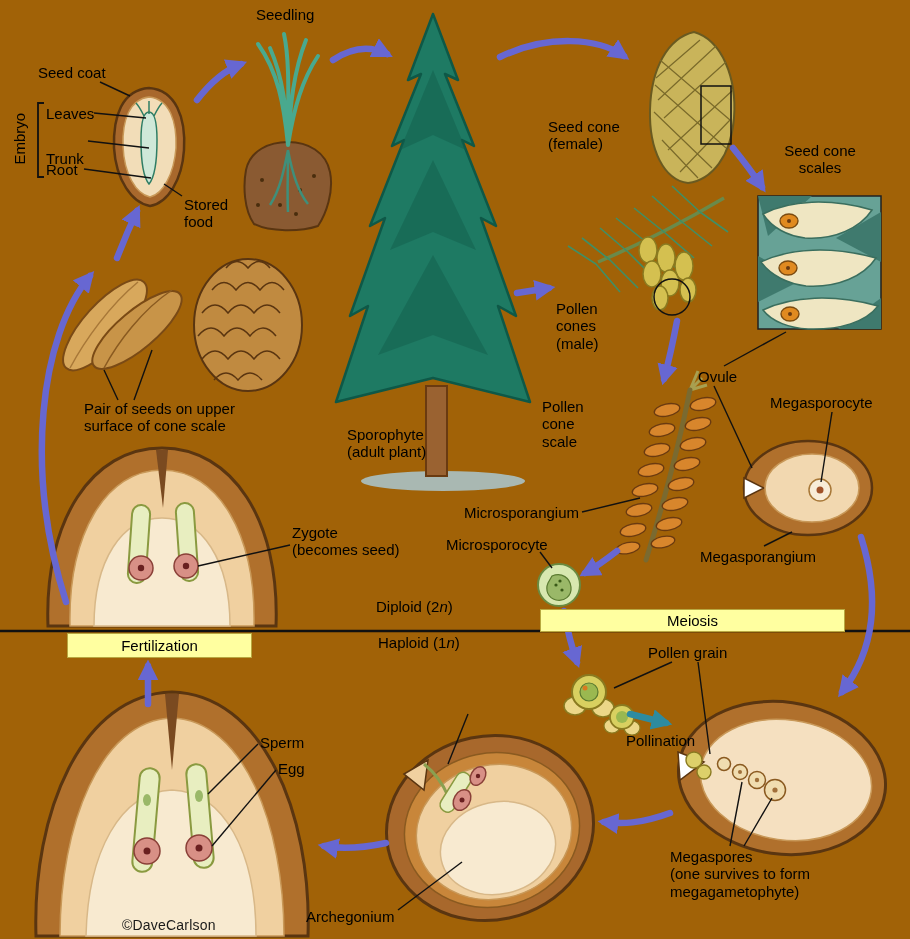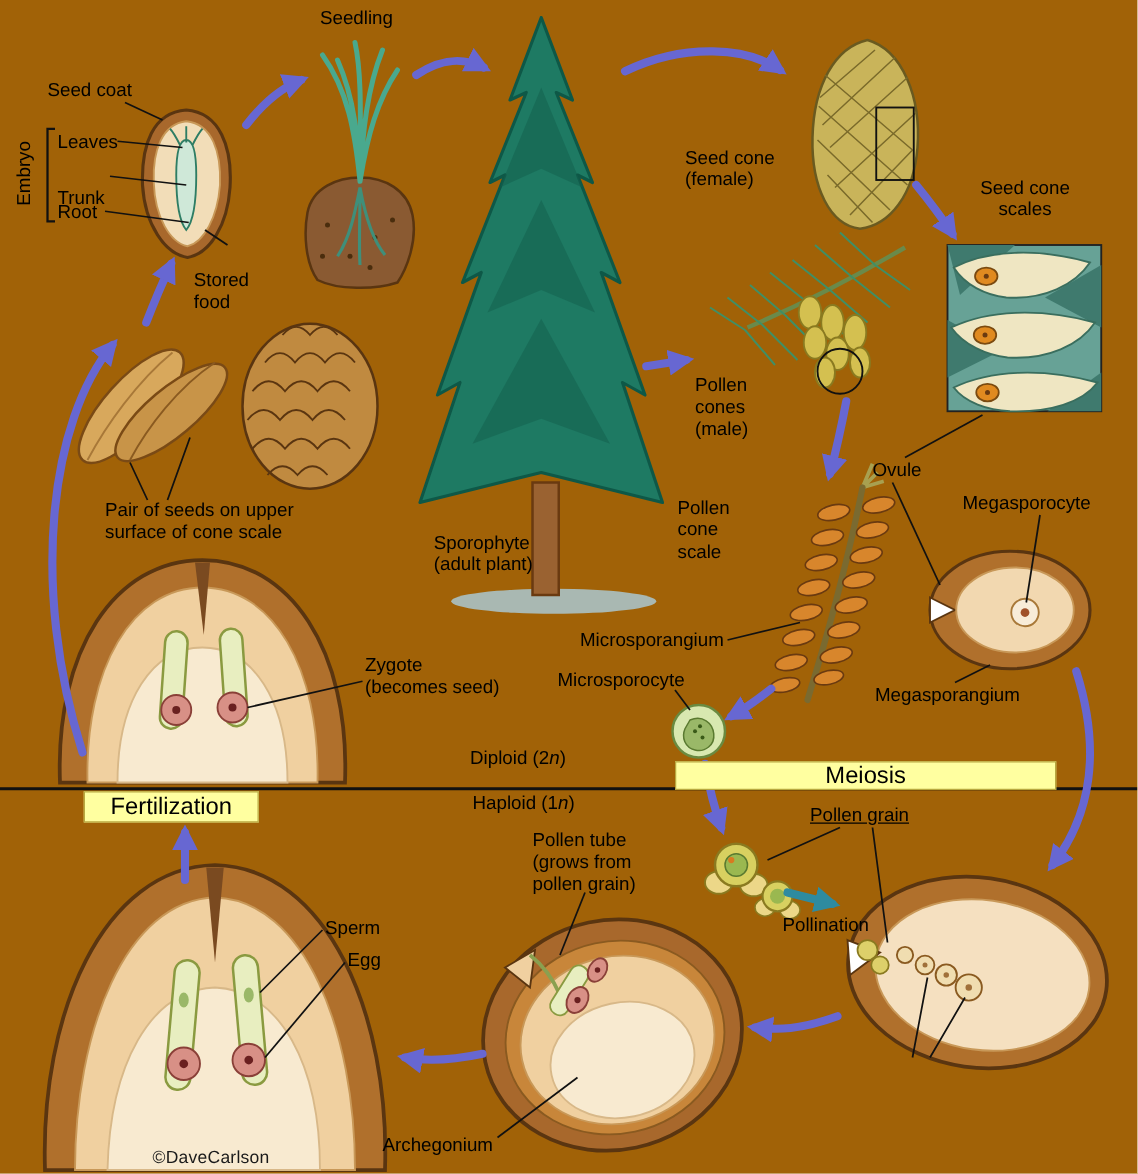--- a/index.html
+++ b/index.html
@@ -3,21 +3,21 @@
 <meta charset="utf-8">
 <style>
   * { margin:0; padding:0; box-sizing:border-box; }
   html,body { background:#ffffff; }
   body { font-family:"Liberation Sans", sans-serif; }
   #canvas { position:relative; width:910px; height:939px; background:#a16207; overflow:hidden; }
   #art { position:absolute; left:0; top:0; width:910px; height:939px; }
   .label { position:absolute; font-size:15px; line-height:1.16; color:#000; white-space:pre-line; z-index:3; }
   .center { text-align:center; }
   .rot90 { transform:rotate(-90deg); }
-  .stage-box { position:absolute; background:#ffffa0; border:1.5px solid #b8a840; display:flex; align-items:center; justify-content:center; font-size:19px; color:#000; z-index:3; }
+  .stage-box { position:absolute; background:#ffffa0; border:1.5px solid #b8a840; display:flex; align-items:center; justify-content:center; font-size:15px; color:#000; z-index:3; }
   .credit { font-size:14px; color:#1a1a1a; letter-spacing:0.2px; }
   .ploidy { white-space:nowrap; }
   .ploidy i { font-style:italic; }
 </style>
 </head>
 <body>
 
 <div id="canvas">
 
 <svg id="art" viewBox="0 0 910 939" xmlns="http://www.w3.org/2000/svg">
@@ -271,21 +271,21 @@
     <path d="M398,910 L462,862"></path>
   </g>
 </svg>
 
 <div class="label" style="left:256px; top:6px;">Seedling</div>
 <div class="label" style="left:38px; top:64px;">Seed coat</div>
 <div class="label rot90" style="left:-16px; top:130px; width:72px; text-align:center;">Embryo</div>
 <div class="label" style="left:46px; top:105px;text-align:right;">Leaves</div>
 <div class="label" style="left:46px; top:133px;margin-top:17px;">Trunk</div>
 <div class="label" style="left:46px; top:161px;">Root</div>
-<div class="label" style="left:155px; top:196px;margin-top:20px;">Stored
+<div class="label" style="left:184px; top:196px;">Stored
 food</div>
 <div class="label" style="left:548px; top:118px;">Seed cone
 (female)</div>
 <div class="label center" style="left:758px; top:142px; width:124px;">Seed cone
 scales</div>
 <div class="label" style="left:556px; top:300px;">Pollen
 cones
 (male)</div>
 <div class="label" style="left:316px; top:426px;margin-left:31px;">Sporophyte
 (adult plant)</div>
@@ -298,30 +298,30 @@
 <div class="label" style="left:770px; top:394px;">Megasporocyte</div>
 <div class="label" style="left:700px; top:548px;">Megasporangium</div>
 <div class="label" style="left:84px; top:400px;">Pair of seeds on upper
 surface of cone scale</div>
 <div class="label" style="left:292px; top:524px;">Zygote
 (becomes seed)</div>
 
 <div class="label ploidy" style="left:376px; top:598px;"><span>Diploid (2</span><i>n</i><span>)</span></div>
 <div class="label ploidy" style="left:378px; top:634px;"><span>Haploid (1</span><i>n</i><span>)</span></div>
 
-<div class="stage-box" style="left:67px; top:633px; width:140px; height:25px;">
+<div class="stage-box" style="left:67px; top:633px; width:185px; height:25px;">
       <span>Fertilization</span>
     </div>
 <div class="stage-box" style="left:540px; top:609px; width:305px; height:23px;">
       <span>Meiosis</span>
     </div>
 
-<div class="label" style="left:648px; top:644px;text-decoration:underline;">Pollen grain</div>
-<div class="label" style="left:426px; top:664px;">Pollen tube
-(grows from
-pollen grain)</div>
+<div class="label" style="left:648px; top:644px;">Pollen grain</div>
 <div class="label" style="left:578px; top:732px;margin-left:48px;">Pollination</div>
 <div class="label" style="left:260px; top:734px;">Sperm</div>
 <div class="label" style="left:278px; top:760px;">Egg</div>
+<div class="label" style="left:670px; top:848px;">Megaspores
+(one survives to form
+megagametophyte)</div>
 <div class="label" style="left:306px; top:908px;">Archegonium</div>
 <div class="label credit" style="left:122px; top:917px;">©DaveCarlson</div>
 
 </div>
 
 </body></html>

